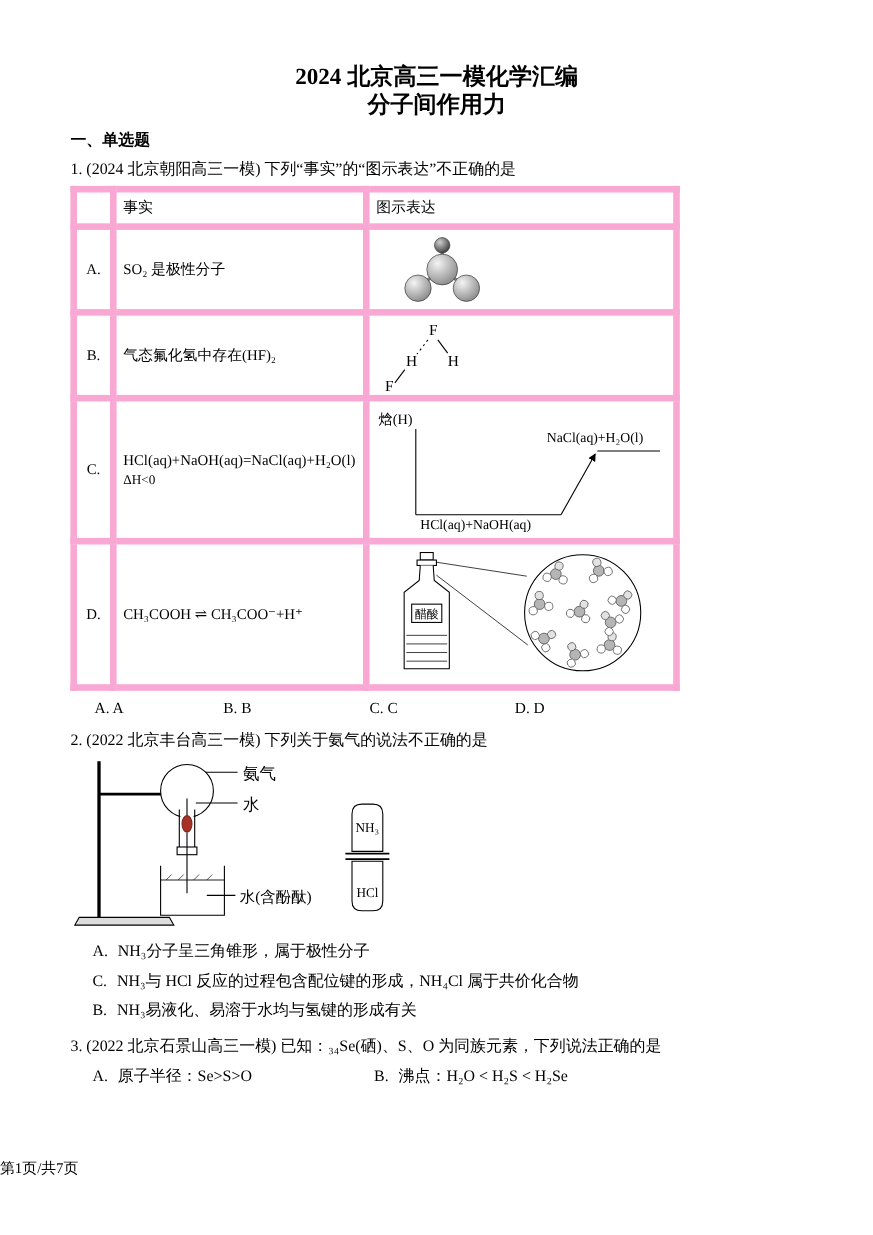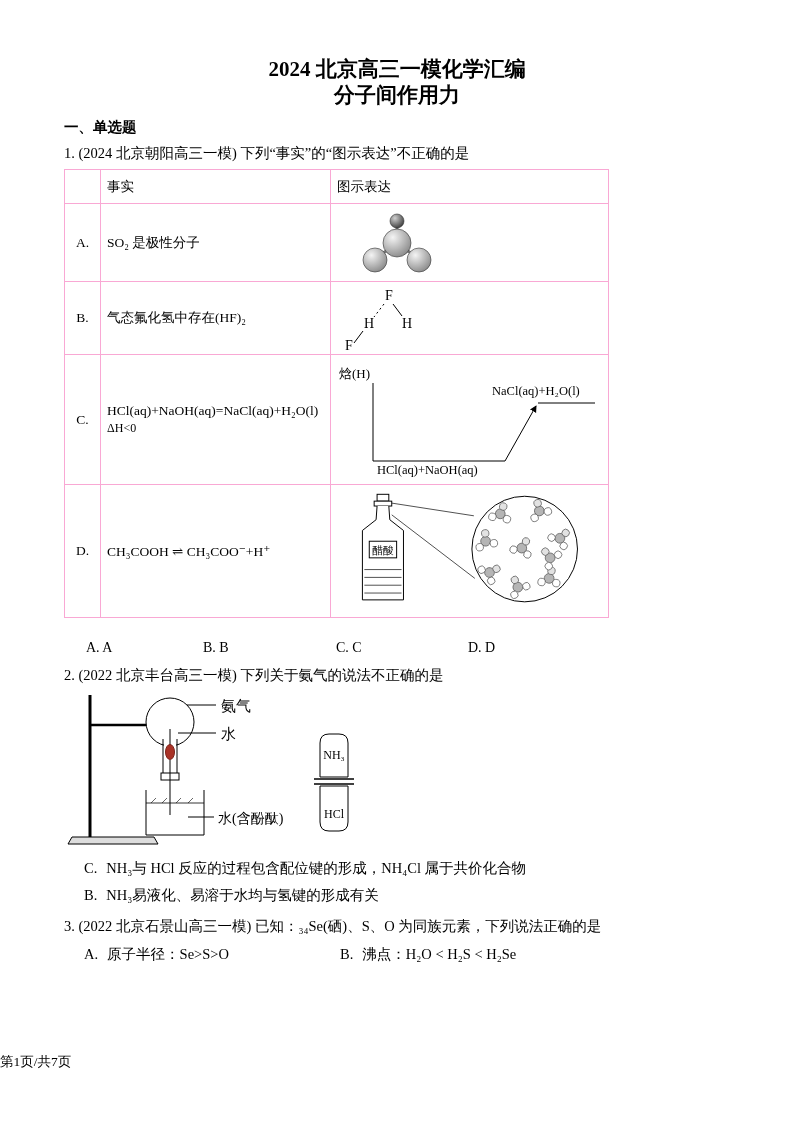--- a/index.html
+++ b/index.html
@@ -11,29 +11,29 @@
     font-family: "Liberation Serif", "DejaVu Serif", serif;
     font-size: 14px;
     overflow: hidden;
   }
   .page { position: absolute; inset: 0; padding: 56px 64px 0 64px; }
   .title { text-align: center; font-weight: bold; font-size: 21px; line-height: 26px; }
   .section-heading { font-weight: bold; font-size: 14.5px; margin-top: 10px; }
   .stem { font-size: 14.5px; margin-top: 7px; }
   table.q1-table { border-collapse: collapse; margin-top: 6px; table-layout: fixed; }
   table.q1-table td {
-    border: 1px solid #f9a8d4;
+    border: 6px solid #f9a8d4;
     padding: 2px 6px;
     font-size: 13.5px;
     vertical-align: middle;
   }
   td.row-label { text-align: center; }
   td.diagram-cell { padding: 2px 4px; }
   .fact-line2 { font-size: 12px; margin-top: 2px; }
-  .choices { display: flex; margin-top: 22px; padding-left: 22px; font-size: 14px; }
+  .choices { display: flex; margin-top: 9px; padding-left: 22px; font-size: 14px; }
   .choices span:nth-child(1) { width: 117px; }
   .choices span:nth-child(2) { width: 133px; }
   .choices span:nth-child(3) { width: 132px; }
   .q2-figure { position: relative; height: 162px; margin-top: 4px; text-align: center; }
   .opt { margin: 8px 0 0 20px; font-size: 14.5px; line-height: 19px; }
   .opt-label { margin-right: 9px; }
   .q3-opts { display: flex; margin: 9px 0 0 20px; font-size: 14.5px; }
   .q3-opts .q3-opt-a { width: 256px; }
   .footer { position: absolute; left: 0; right: 0; top: 1053px; text-align: left; font-size: 13.5px; }
   svg text { font-family: "Liberation Serif", "DejaVu Serif", serif; fill: #000; }
@@ -210,20 +210,23 @@
       <path d="M14,50 L14,16 Q14,7 23,7 L33,7 Q42,7 42,16 L42,50 Z" fill="#fff" stroke="#000"></path>
       <text x="28" y="32" font-size="12" text-anchor="middle">NH₃</text>
       <line x1="8" y1="52" x2="48" y2="52" stroke="#000" stroke-width="1.6"></line>
       <line x1="8" y1="57" x2="48" y2="57" stroke="#000" stroke-width="1.6"></line>
       <path d="M14,59 L14,95 Q14,104 23,104 L33,104 Q42,104 42,95 L42,59 Z" fill="#fff" stroke="#000"></path>
       <text x="28" y="91" font-size="12" text-anchor="middle">HCl</text>
     </svg>
   </div>
 
   <div class="opt">
+    <span class="opt-label">A.</span><span>NH₃分子呈三角锥形，属于极性分子</span>
+  </div>
+  <div class="opt">
     <span class="opt-label">C.</span><span>NH₃与 HCl 反应的过程包含配位键的形成，NH₄Cl 属于共价化合物</span>
   </div>
   <div class="opt">
     <span class="opt-label">B.</span><span>NH₃易液化、易溶于水均与氢键的形成有关</span>
   </div>
 
   <div class="stem" style="margin-top:12px">3. (2022 北京石景山高三一模) 已知：₃₄Se(硒)、S、O 为同族元素，下列说法正确的是</div>
 
   <div class="q3-opts">
     <div class="q3-opt-a">

